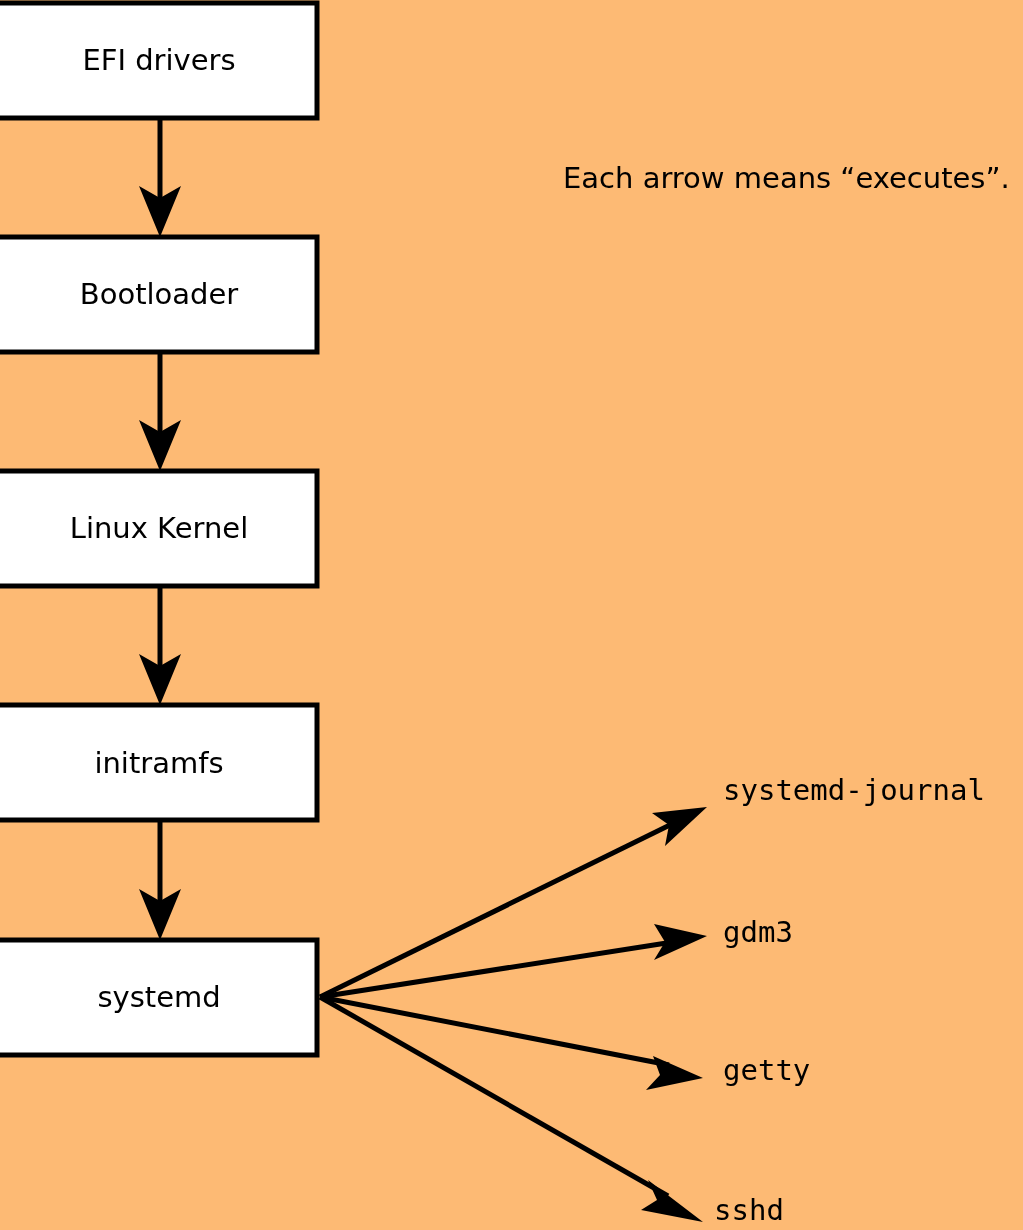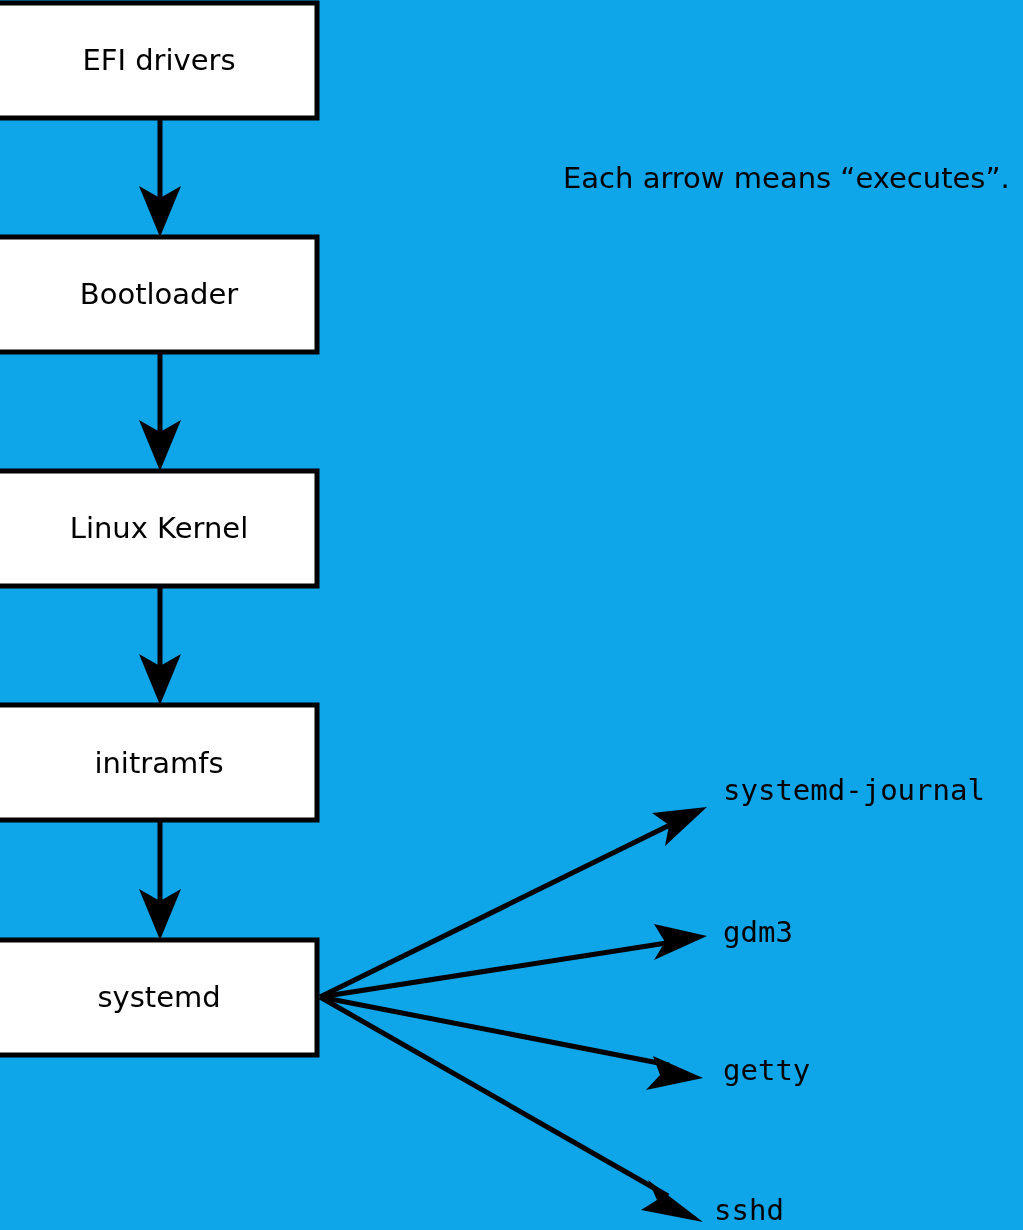--- a/index.html
+++ b/index.html
@@ -5,21 +5,21 @@
 <style>
   html, body {
     margin: 0;
     padding: 0;
     background: #ffffff;
   }
   #canvas {
     position: relative;
     width: 1023px;
     height: 1230px;
-    background: #0ea5e9;
+    background: #fdba74;
     overflow: hidden;
     font-family: "DejaVu Sans", "Liberation Sans", sans-serif;
   }
   #diagram-svg {
     position: absolute;
     left: 0;
     top: 0;
     width: 1023px;
     height: 1230px;
   }

